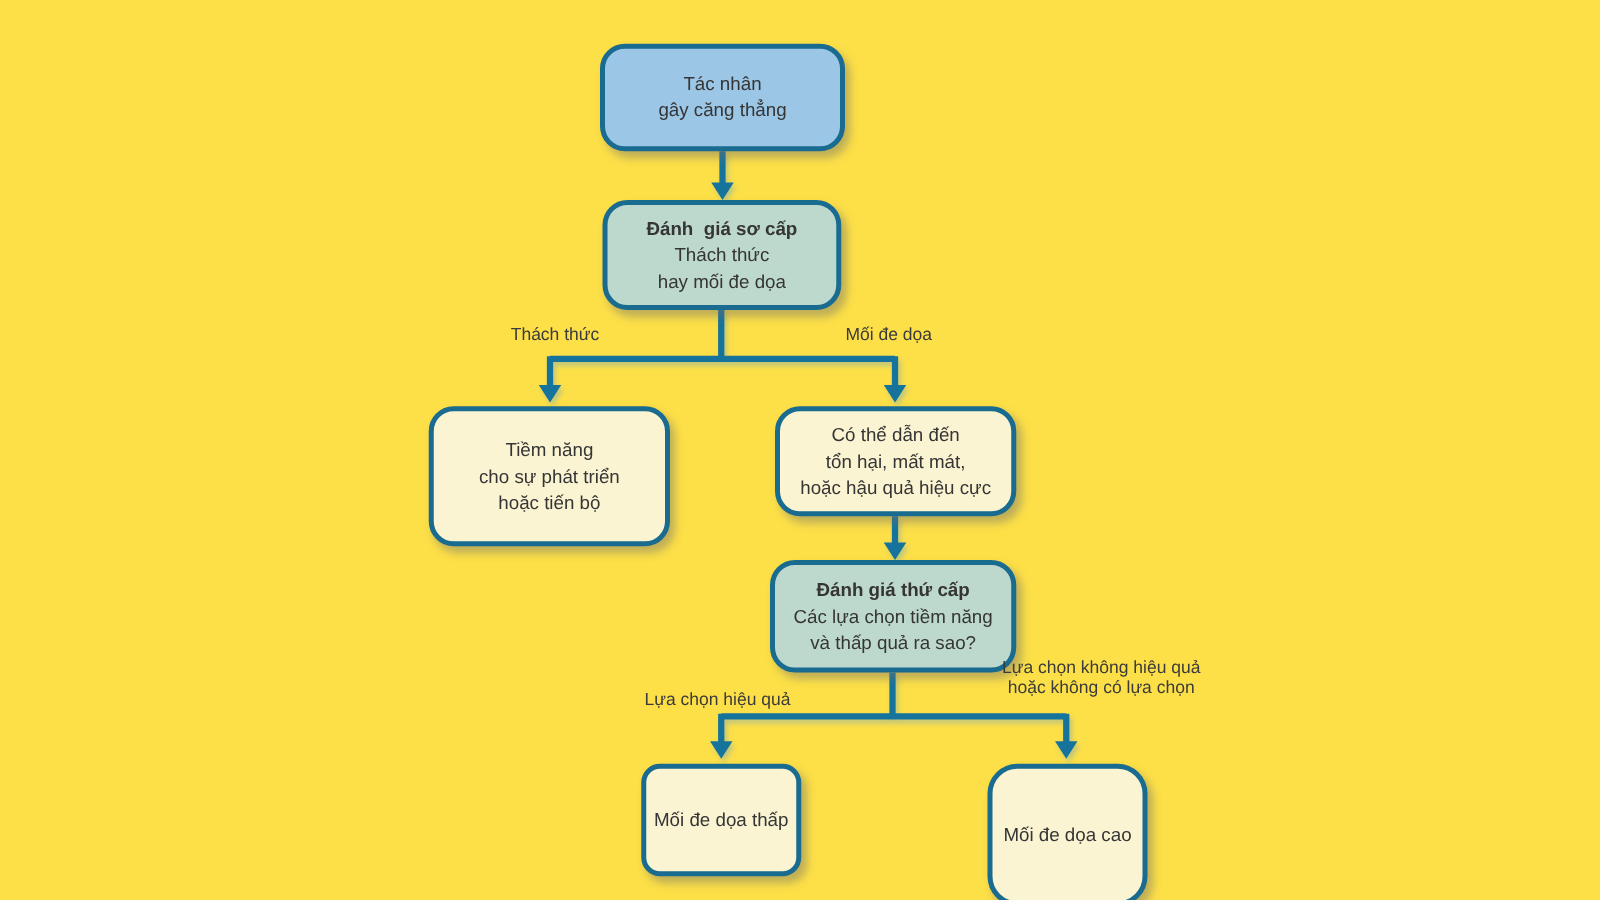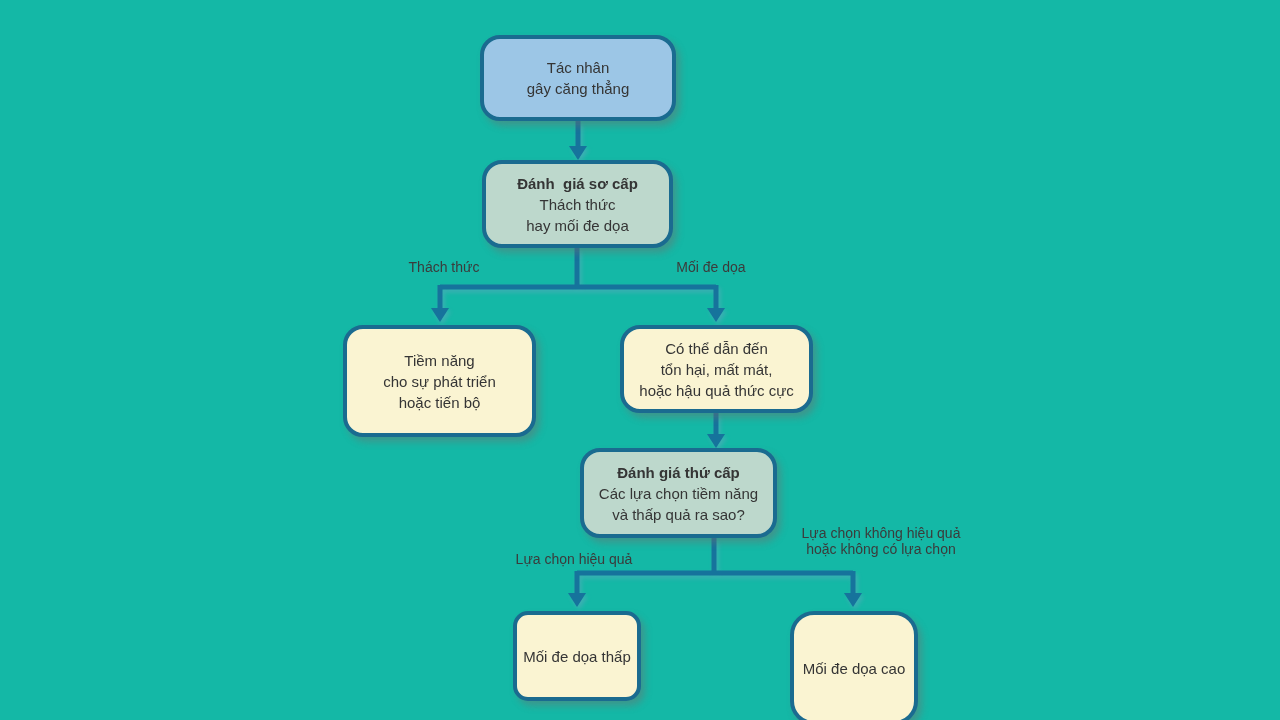--- a/index.html
+++ b/index.html
@@ -7,21 +7,21 @@
     --line:#16739c;
     --blue:#9cc6e6;
     --green:#bdd8cc;
     --cream:#faf4d2;
     --text:#353535;
   }
   html,body{margin:0;padding:0;background:#ffffff;}
   .canvas{
     position:relative;
     width:1280px;height:720px;
-    background:#14b8a6;
+    background:#fde047;
     overflow:hidden;
     font-family:"Liberation Sans", sans-serif;
     color:var(--text);
   }
   .connectors{
     position:absolute;left:0;top:0;
     filter:drop-shadow(2px 3px 2px rgba(110,165,195,0.45));
   }
   .node{
     position:absolute;
@@ -94,24 +94,24 @@
 
   <div class="node cream" style="left:343px;top:325px;width:193px;height:112px;">
     <span>Tiềm năng</span>
     <span>cho sự phát triển</span>
     <span>hoặc tiến bộ</span>
   </div>
 
   <div class="node cream" style="left:620px;top:325px;width:193px;height:88px;">
     <span>Có thể dẫn đến</span>
     <span>tổn hại, mất mát,</span>
-    <span>hoặc hậu quả thức cực</span>
+    <span>hoặc hậu quả hiệu cực</span>
   </div>
 
-  <div class="node green" style="left:580px;top:448px;width:197px;height:90px;">
+  <div class="node green" style="left:616px;top:448px;width:197px;height:90px;">
     <span class="title">Đánh giá thứ cấp</span>
     <span>Các lựa chọn tiềm năng</span>
     <span>và thấp quả ra sao?</span>
   </div>
 
   <div class="edge-label" style="left:574px;top:551px;">Lựa chọn hiệu quả</div>
   <div class="edge-label" style="left:881px;top:525px;">
     <div>Lựa chọn không hiệu quả</div>
     <div>hoặc không có lựa chọn</div>
   </div>

